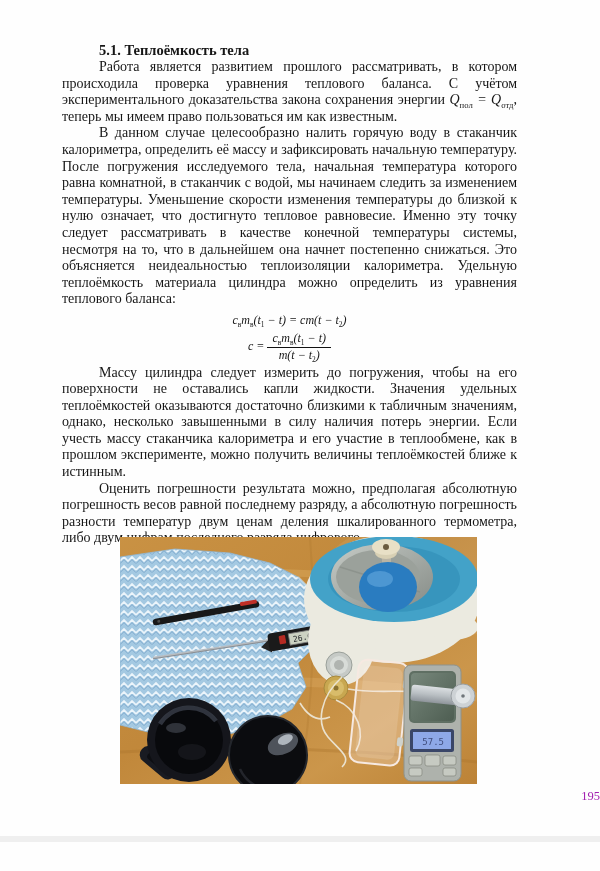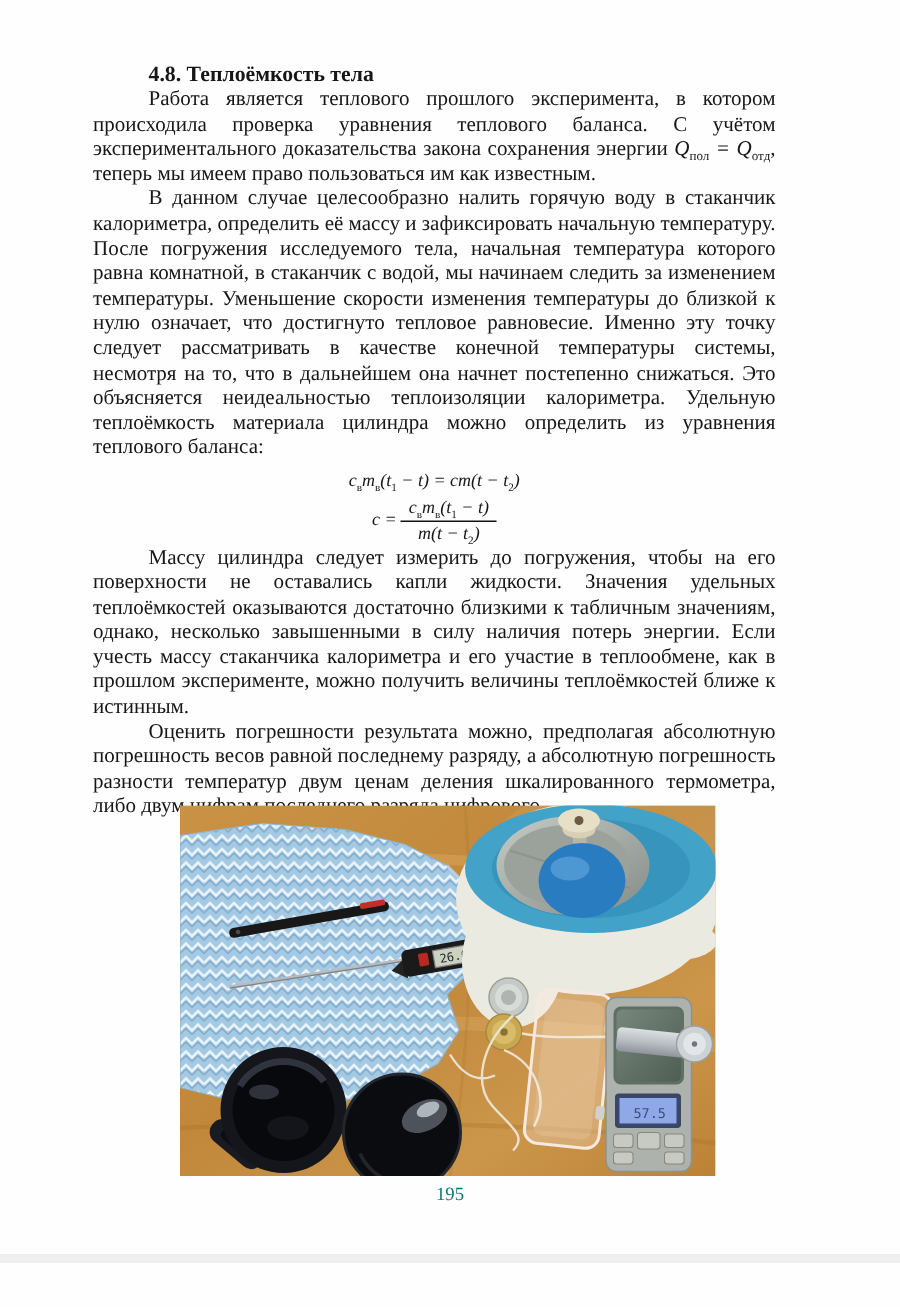--- a/index.html
+++ b/index.html
@@ -10,33 +10,33 @@
   p.para{margin:0;padding:0;font-size:14px;line-height:16.6px;text-align:justify;text-indent:37px;}
   .imath,.fline,.frac,.it{font-style:italic;}
   sub{font-style:normal;font-size:0.62em;line-height:0;}
   .formula-block{text-align:center;font-size:12px;margin:3px 0 2px 0;}
   .fline{line-height:19px;}
   .frac-row{margin-top:2px;}
   .frac{display:inline-block;vertical-align:middle;text-align:center;line-height:1.15;}
   .fnum{display:block;border-bottom:1.2px solid #111;padding:0 5px 1px 5px;}
   .fden{display:block;padding:1px 5px 0 5px;}
   .photo{position:absolute;left:120px;top:537px;width:357px;height:247px;}
-  .pagenum{position:absolute;left:0;top:789px;width:600px;text-align:center;
-           font-size:12.5px;color:#0f766e;}
+  .pagenum{position:absolute;left:0;top:789px;width:600px;text-align:right;
+           font-size:12.5px;color:#a21caf;}
   .bottom-bar{position:absolute;left:0;top:836px;width:600px;height:6px;background:#efefef;}
 </style>
 </head>
 <body>
 
 <div class="page">
 
   <div class="textblock">
-    <h3 class="heading">4.8. Теплоёмкость тела</h3>
-
-    <p class="para"><span>Работа является теплового прошлого эксперимента, в котором происходила проверка уравнения теплового баланса. С учётом экспериментального доказательства закона сохранения энергии </span><span class="imath"><span>Q</span><sub>пол</sub><span> = </span><span>Q</span><sub>отд</sub></span><span>, теперь мы имеем право пользоваться им как известным.</span></p>
+    <h3 class="heading">5.1. Теплоёмкость тела</h3>
+
+    <p class="para"><span>Работа является развитием прошлого рассматривать, в котором происходила проверка уравнения теплового баланса. С учётом экспериментального доказательства закона сохранения энергии </span><span class="imath"><span>Q</span><sub>пол</sub><span> = </span><span>Q</span><sub>отд</sub></span><span>, теперь мы имеем право пользоваться им как известным.</span></p>
 
     <p class="para">В данном случае целесообразно налить горячую воду в стаканчик калориметра, определить её массу и зафиксировать начальную температуру. После погружения исследуемого тела, начальная температура которого равна комнатной, в стаканчик с водой, мы начинаем следить за изменением температуры. Уменьшение скорости изменения температуры до близкой к нулю означает, что достигнуто тепловое равновесие. Именно эту точку следует рассматривать в качестве конечной температуры системы, несмотря на то, что в дальнейшем она начнет постепенно снижаться. Это объясняется неидеальностью теплоизоляции калориметра. Удельную теплоёмкость материала цилиндра можно определить из уравнения теплового баланса:</p>
 
     <div class="formula-block">
       <div class="fline"><span>c</span><sub>в</sub><span>m</span><sub>в</sub><span>(t</span><sub>1</sub><span> − t) = cm(t − t</span><sub>2</sub><span>)</span></div>
       <div class="fline frac-row">
         <span class="it">c</span><span> = </span><span class="frac"><span class="fnum"><span>c</span><sub>в</sub><span>m</span><sub>в</sub><span>(t</span><sub>1</sub><span> − t)</span></span><span class="fden"><span>m(t − t</span><sub>2</sub><span>)</span></span></span>
       </div>
     </div>
 

